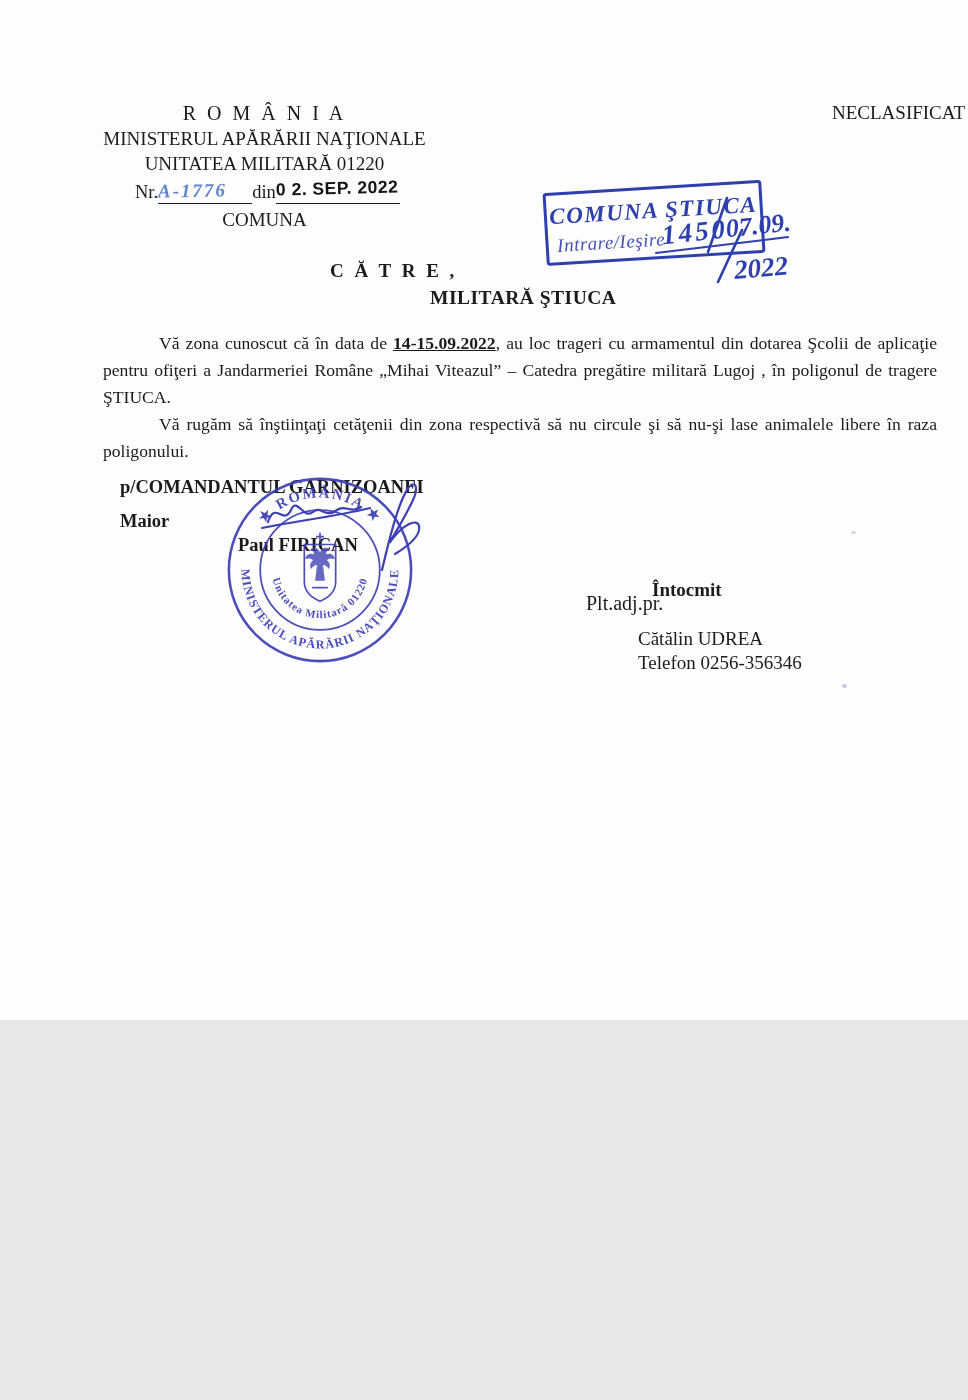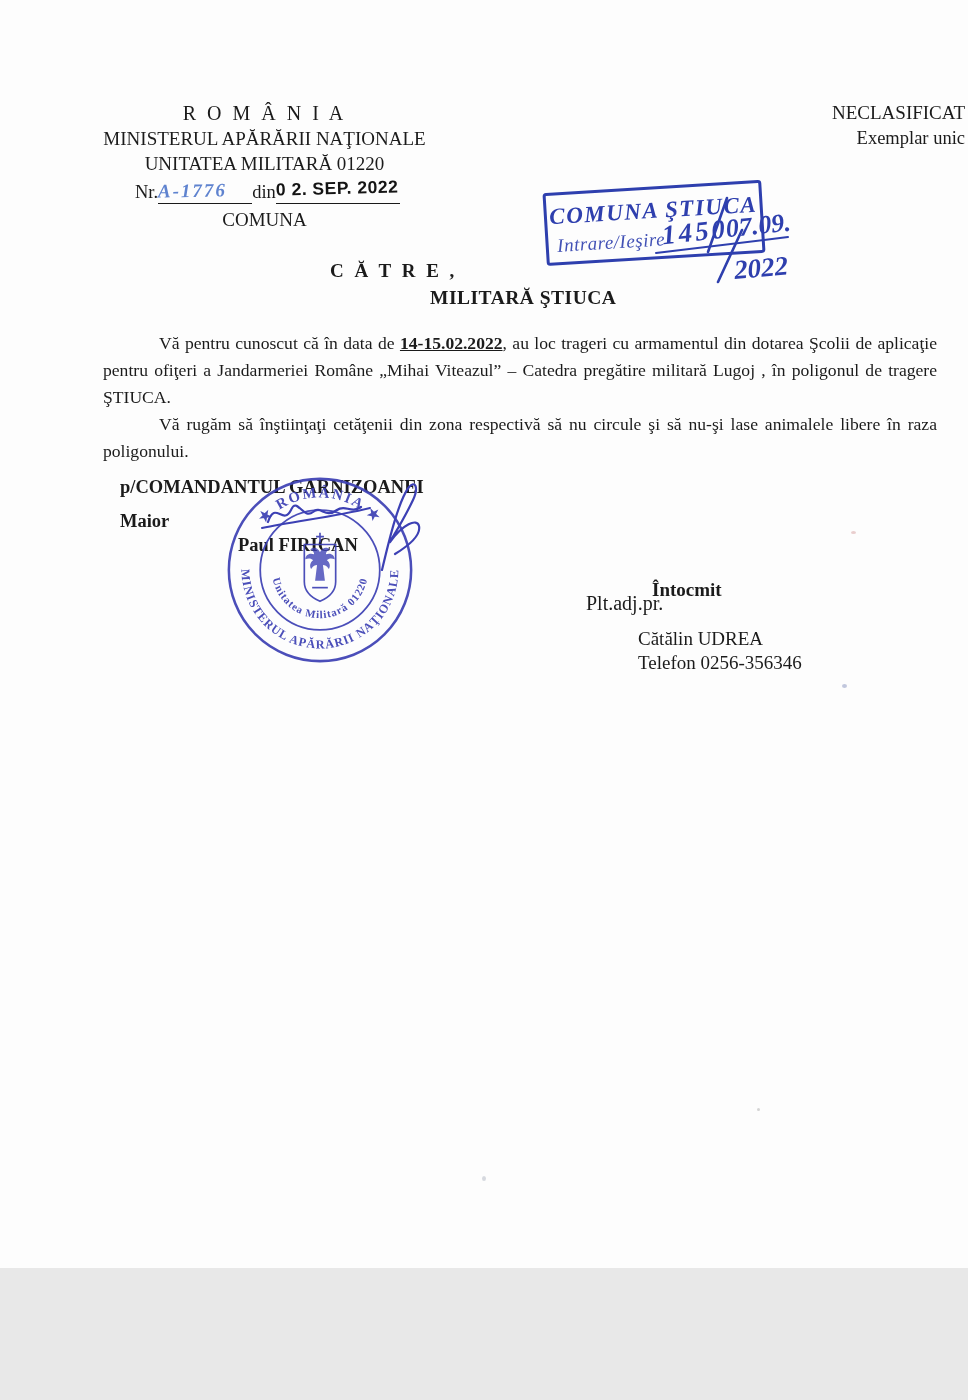--- a/index.html
+++ b/index.html
@@ -5,21 +5,21 @@
   :root{
     --ink:#1b1b1b;
     --stamp-blue:#2e3fae;
     --round-blue:#3c40b4;
     --pen-blue:#5f83cf;
     --paper:#fdfdfd;
   }
   html,body{margin:0;padding:0;}
   body{background:#e8e8e8;font-family:"Liberation Serif", serif;}
   .page{
-    position:relative;width:968px;height:1268px;margin:0 auto;
+    position:relative;width:968px;height:1020px;margin:0 auto;
     background:var(--paper);color:var(--ink);overflow:hidden;
   }
   .abs{position:absolute;}
 
   
   .hdr-left{left:92px;top:100px;width:345px;text-align:center;line-height:1.32;}
   .hdr-country{font-size:20px;letter-spacing:3px;}
   .hdr-line{font-size:19px;}
   .nr-line{font-size:18.5px;text-align:left;padding-left:43px;margin-top:2px;white-space:nowrap;}
   .fill{display:inline-block;border-bottom:1.6px solid #1a1a1a;text-align:left;vertical-align:bottom;height:24px;}
@@ -81,42 +81,41 @@
     <div class="hdr-country">R O M Â N I A</div>
     <div class="hdr-line">MINISTERUL APĂRĂRII NAŢIONALE</div>
     <div class="hdr-line">UNITATEA MILITARĂ 01220</div>
     <div class="nr-line"><span>Nr.</span><span class="fill fill-nr"><span class="pen">A-1776</span></span><span>din</span><span class="fill fill-date"><span class="datestamp">0 2. SEP. 2022</span></span>
     </div>
     <div class="hdr-city">COMUNA</div>
   </div>
 
   <div class="abs hdr-right">
     <div class="hdr-class">NECLASIFICAT</div>
-    <div class="hdr-copy">Exemplar unic</div>
   </div>
 
   <svg class="abs reg-stamp" viewBox="0 0 282 112">
     <g transform="rotate(-3.5 115 45)">
       <rect class="reg-box" x="8" y="10" width="216" height="70" rx="2"></rect>
       <text class="reg-org" x="116" y="40" text-anchor="middle">COMUNA ŞTIUCA</text>
       <text class="reg-label" x="18" y="68">Intrare/Ieşire</text>
     </g>
     <line class="hand-stroke" x1="118" y1="75" x2="250" y2="59" stroke-width="2"></line>
     <text class="hand" x="124" y="64" font-size="27" letter-spacing="3" transform="rotate(-6 145 55)">1450</text>
     <line class="hand-stroke" x1="170" y1="74" x2="189" y2="20" stroke-width="2.6"></line>
     <text class="hand" x="188" y="57" font-size="26" transform="rotate(-6 210 50)">07.09.</text>
     <line class="hand-stroke" x1="180" y1="104" x2="204" y2="52" stroke-width="2.6"></line>
     <text class="hand" x="196" y="99" font-size="27" transform="rotate(-5 220 90)">2022</text>
   </svg>
 
   <div class="abs salutation">C Ă T R E ,</div>
   <div class="abs recipient">MILITARĂ ŞTIUCA</div>
 
   <div class="abs body-text">
-    <p><span>Vă pentru cunoscut că în data de </span><span class="uldate">14-15.02.2022</span><span>, au loc trageri cu armamentul din dotarea Şcolii de aplicaţie pentru ofiţeri a Jandarmeriei Române „Mihai Viteazul” – Catedra pregătire militară Lugoj , în poligonul de tragere ŞTIUCA.</span>
+    <p><span>Vă zona cunoscut că în data de </span><span class="uldate">14-15.09.2022</span><span>, au loc trageri cu armamentul din dotarea Şcolii de aplicaţie pentru ofiţeri a Jandarmeriei Române „Mihai Viteazul” – Catedra pregătire militară Lugoj , în poligonul de tragere ŞTIUCA.</span>
     </p>
     <p>Vă rugăm să înştiinţaţi cetăţenii din zona respectivă să nu circule şi să nu-şi lase animalele libere în raza poligonului.</p>
   </div>
 
   <div class="abs sig-title">p/COMANDANTUL GARNIZOANEI</div>
   <div class="abs sig-rank">Maior</div>
   <div class="abs sig-name">Paul FIRICAN</div>
 
   <svg class="abs round-stamp" viewBox="0 0 200 200">
     <defs>

